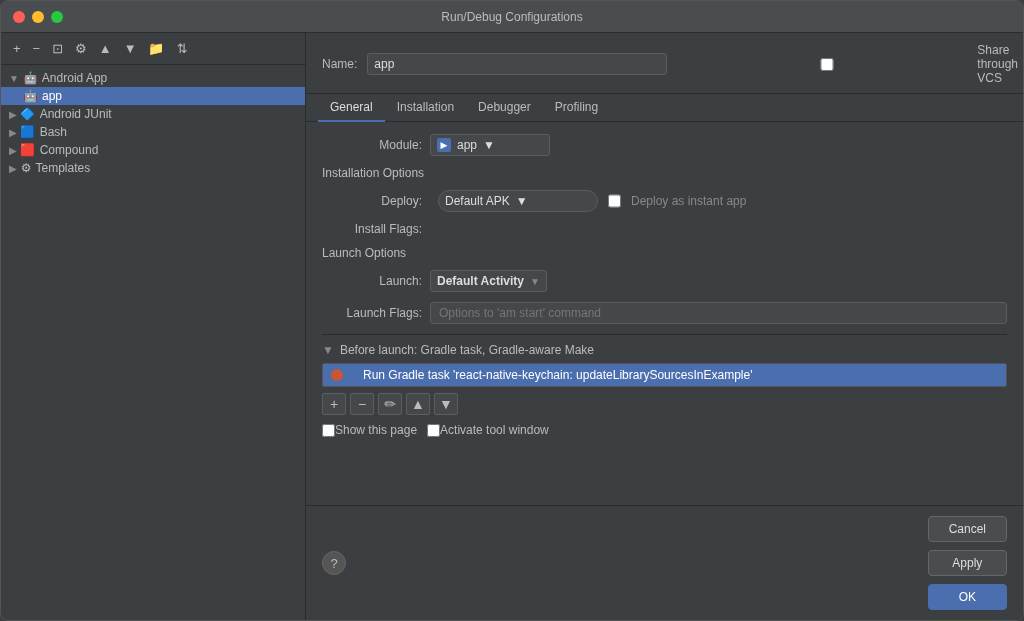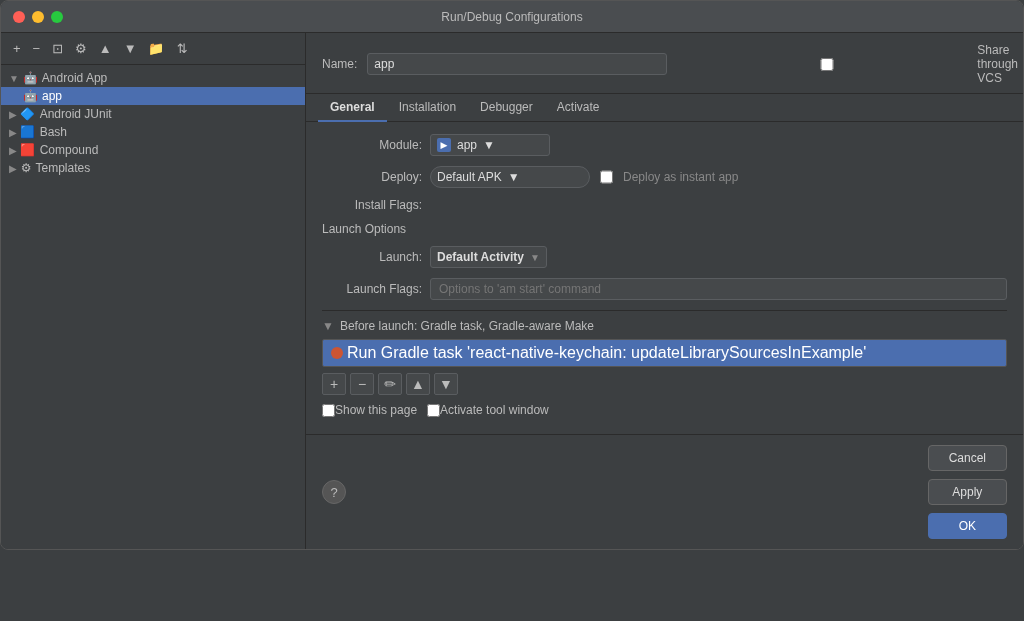--- a/index.html
+++ b/index.html
@@ -8,21 +8,21 @@
       font-size: 12px;
       background: #3c3f41;
       color: #bbb;
       width: 1024px;
       height: 621px;
       overflow: hidden;
     }
 
     .window {
       width: 1024px;
-      height: 550px;
+      height: 621px;
       background: #3c3f41;
       border: 1px solid #555;
       border-radius: 8px;
       display: flex;
       flex-direction: column;
       overflow: hidden;
     }
 
     .titlebar {
       background: #4a4d50;
@@ -179,21 +179,20 @@
       padding: 6px 12px;
       cursor: pointer;
       color: #bbb;
       font-size: 12px;
       border-bottom: 2px solid transparent;
       margin-bottom: -1px;
     }
     .tab.active {
       color: #ddd;
       border-bottom: 2px solid #4b6eaf;
-      font-weight: bold;
     }
 
     
     .form-area {
       flex: 1;
       overflow-y: auto;
       padding: 12px 16px;
     }
 
     .section-title {
@@ -252,20 +251,21 @@
       background: #45484a;
       border: 1px solid #5a5d60;
       color: #ddd;
       padding: 3px 6px;
       border-radius: 11px;
       font-size: 12px;
       display: flex;
       align-items: center;
       gap: 6px;
       min-width: 160px;
+      margin-left: 8px;
     }
 
     .instant-app-label {
       display: flex;
       gap: 10px;
       color: #888;
       font-size: 12px;
     }
 
     
@@ -289,22 +289,22 @@
       border: 1px solid #555;
       border-radius: 2px;
       overflow: hidden;
     }
 
     .bl-item {
       display: flex;
       align-items: center;
       padding: 4px 8px;
       color: #ddd;
-      font-size: 16px;
-      gap: 0;
+      font-size: 12px;
+      gap: 16px;
     }
     .bl-item.selected { background: #4b6eaf; color: #fff; }
     .bl-item:not(.selected) { background: #45484a; }
 
     .bl-toolbar {
       display: flex;
       gap: 4px;
       margin-top: 6px;
     }
     .bl-toolbar button {
@@ -484,34 +484,35 @@
             <span>Share through VCS</span>
           </label>
 
         </div>
       </div>
 
       <div class="tabs-row">
         <div class="tab active">General</div>
         <div class="tab">Installation</div>
         <div class="tab">Debugger</div>
-        <div class="tab">Activate</div>
+        <div class="tab">Profiling</div>
       </div>
 
       <div class="form-area">
 
         <div class="form-row">
           <span class="form-label">Module:</span>
           <div class="module-dropdown">
             <span class="module-icon">▶</span>
             <span>app</span>
             <span class="chevron">▼</span>
           </div>
         </div>
 
+        <div class="section-title">Installation Options</div>
 
         <div class="form-row">
           <span class="form-label">Deploy:</span>
           <div class="deploy-row">
             <div class="deploy-dropdown">
               <span>Default APK</span>
               <span class="chevron">▼</span>
             </div>
             <label class="instant-app-label">
               <input type="checkbox" style="">

